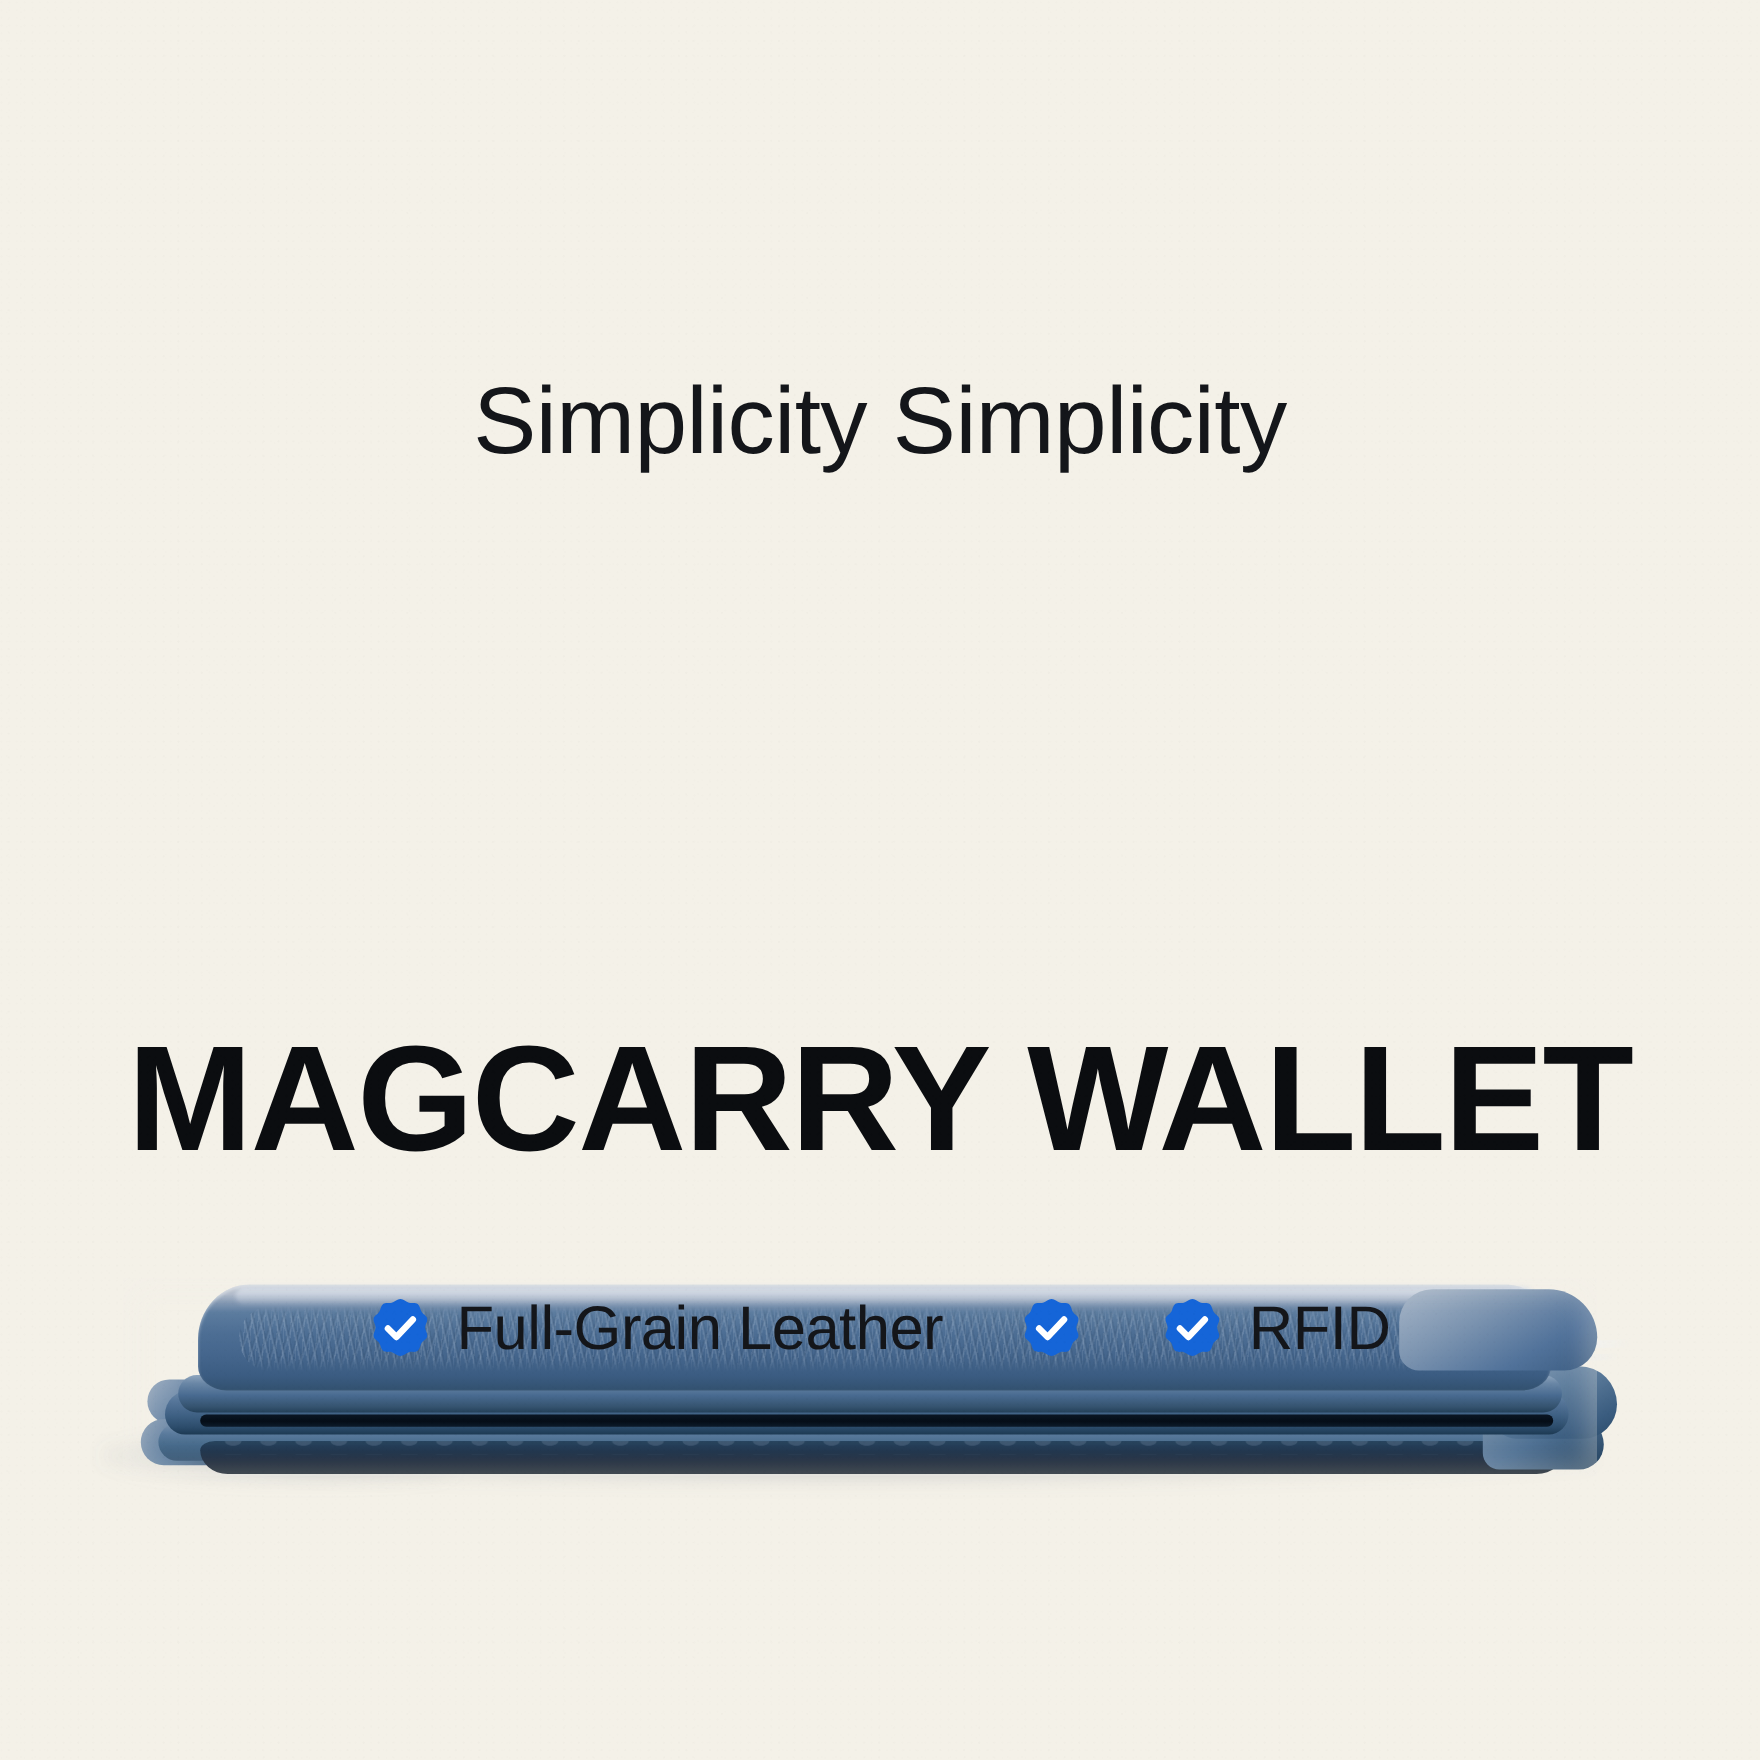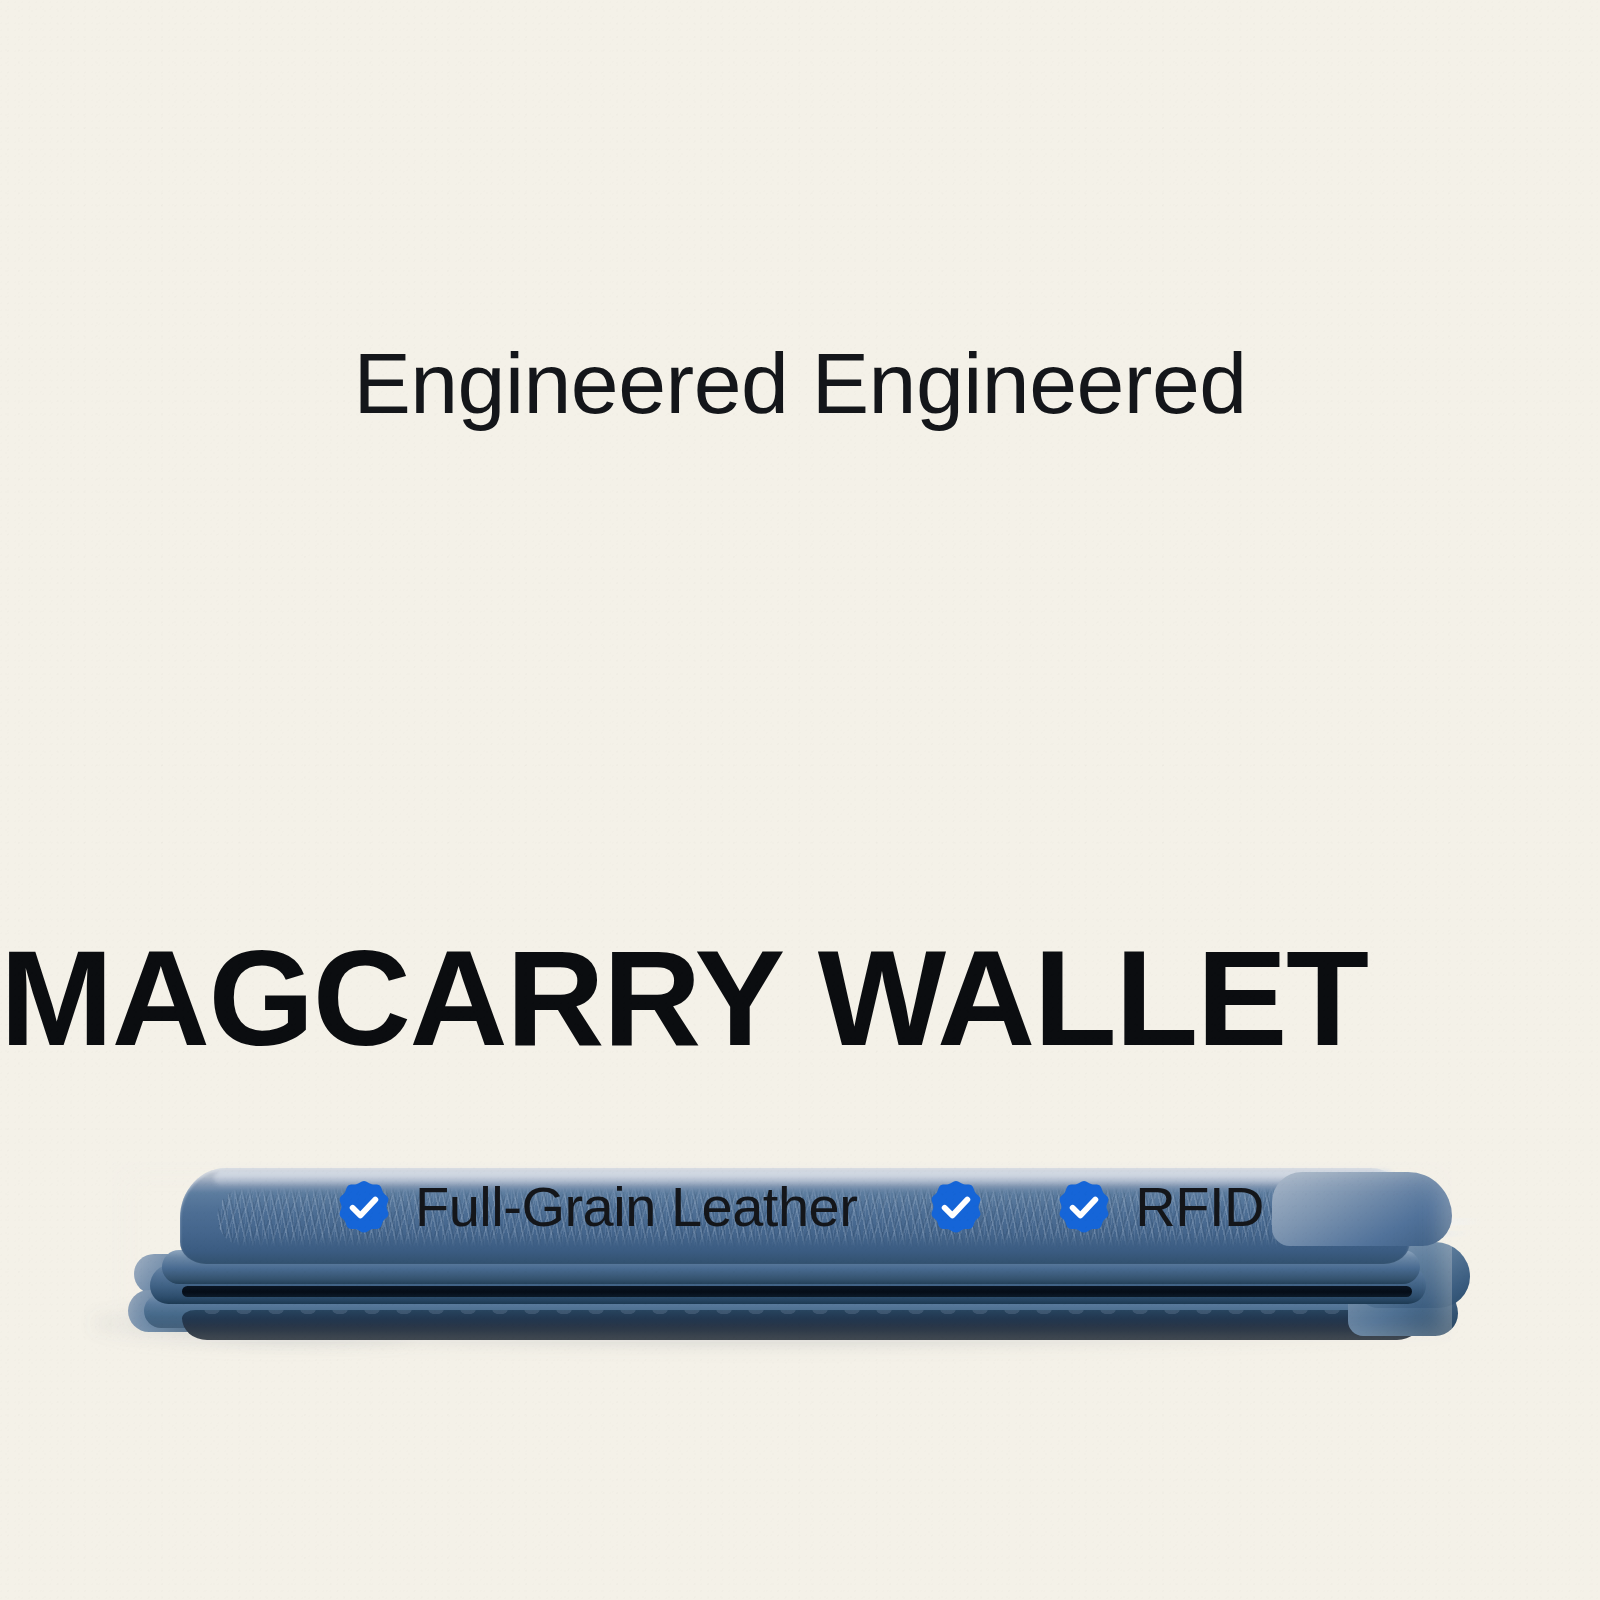--- a/index.html
+++ b/index.html
@@ -312,21 +312,21 @@
     pointer-events: none;
     box-shadow: inset 0 0 24px 10px rgba(244,241,232,0.32);
   }
 
   
   .product-title {
     position: absolute;
     top: 930px;
     left: 0;
     width: 1600px;
-    text-align: left;
+    text-align: center;
     font-size: 136px;
     line-height: 1;
     font-weight: 700;
     letter-spacing: -1.5px;
     color: #0B0D10;
     white-space: nowrap;
   }
 
   
   .features {
@@ -357,21 +357,21 @@
     letter-spacing: -0.5px;
     color: #14161A;
     white-space: nowrap;
   }
 </style>
 </head>
 <body>
 
 <div class="poster">
 
-  <div class="headline">Engineered Engineered</div>
+  <div class="headline">Simplicity Simplicity</div>
 
   <div class="product-stage">
 
     <div class="ground-shadow"></div>
     <div class="ground-shadow-left"></div>
 
     <div class="wallet">
       <div class="w-lobe-top"></div>
       <div class="w-lobe-bot"></div>
 

